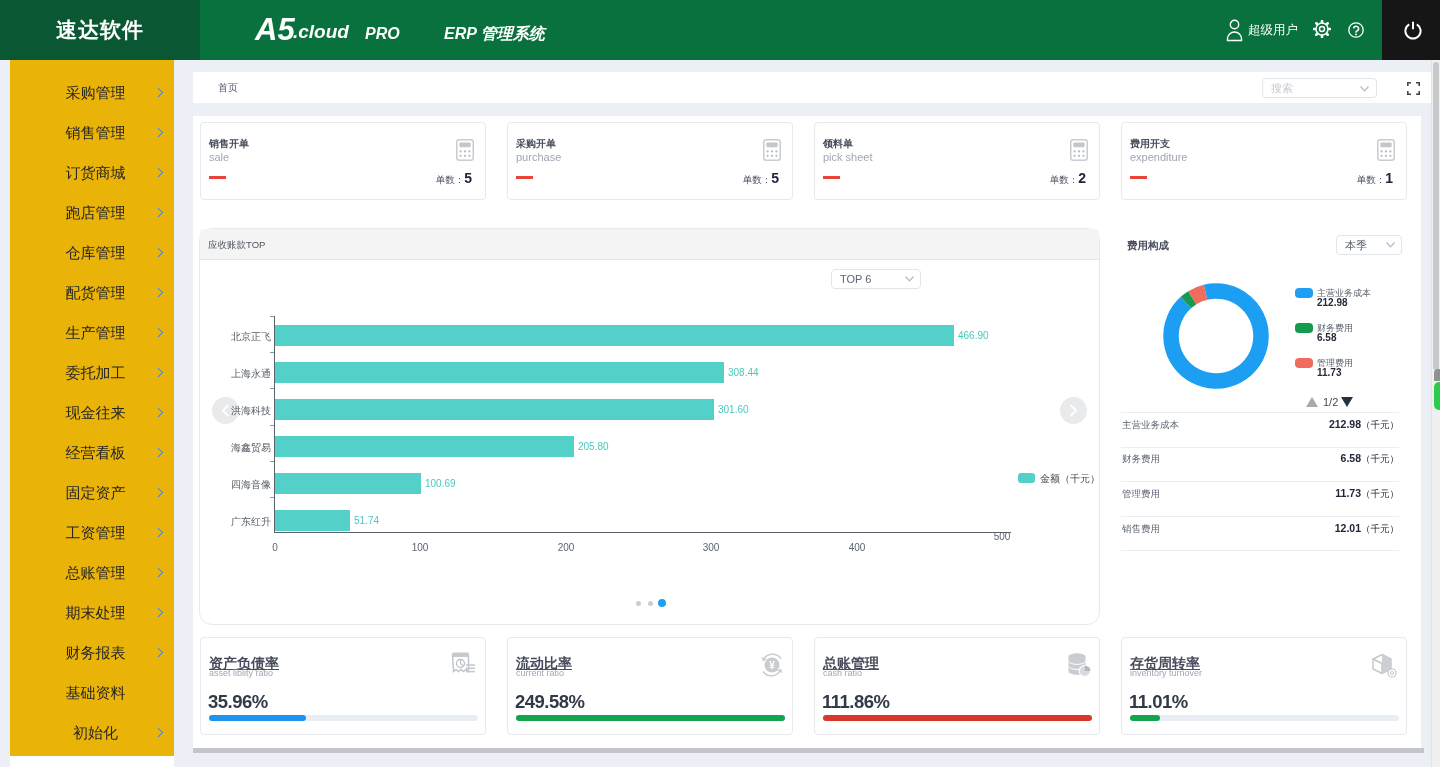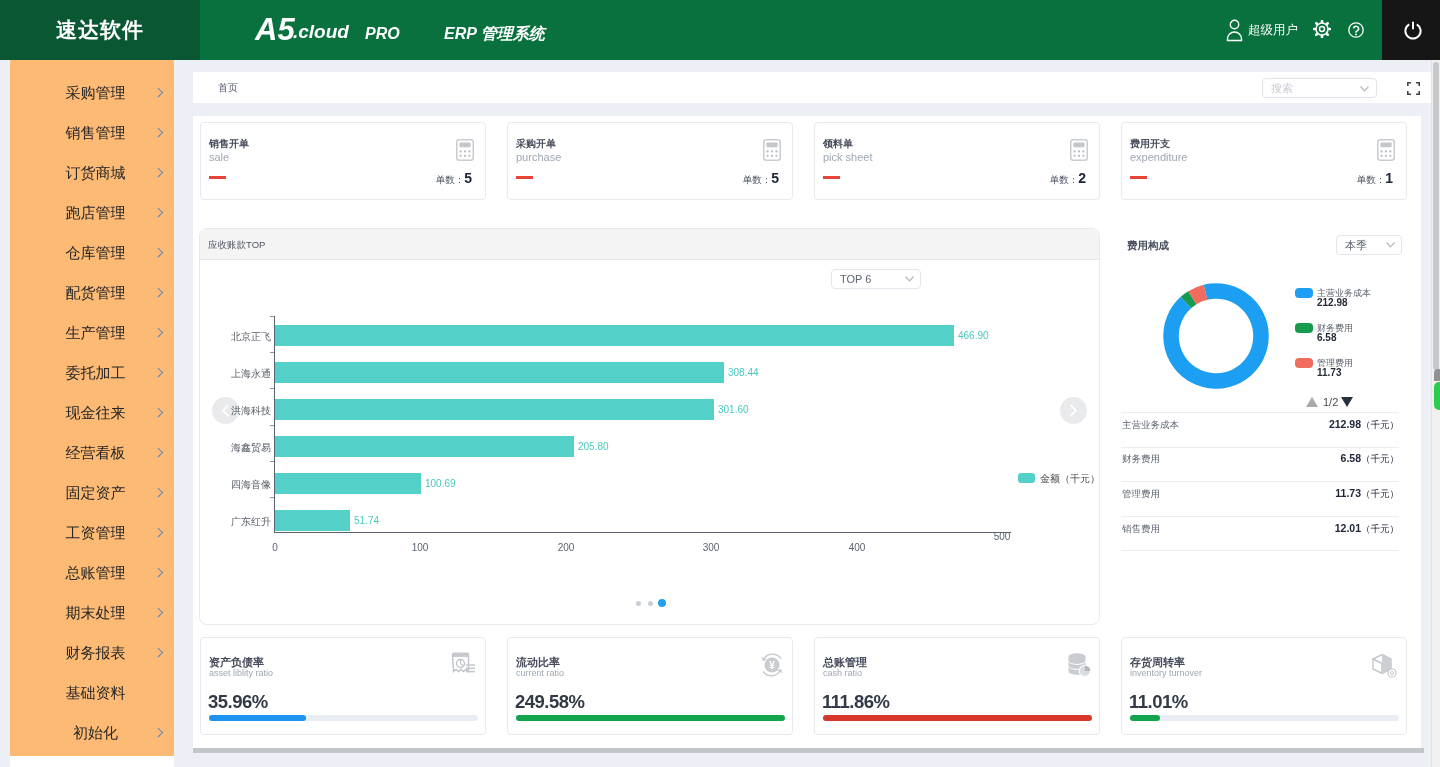--- a/index.html
+++ b/index.html
@@ -13,21 +13,21 @@
   font-size:21px; font-weight:bold; text-align:center; line-height:60px; letter-spacing:1px; }
 .brand { position:absolute; left:255px; top:0; height:60px; color:#fff; }
 .a5 { position:absolute; left:0px; top:12px; font-size:31px; font-weight:bold; font-style:italic; }
 .cloud { position:absolute; left:38px; top:21px; font-size:19px; font-weight:bold; font-style:italic; }
 .pro { position:absolute; left:110px; top:25px; font-size:16px; font-weight:bold; font-style:italic; }
 .erp { position:absolute; left:189px; top:24px; font-size:16px; font-weight:bold; font-style:italic; white-space:nowrap; }
 .huser { position:absolute; left:1247px; top:0; height:60px; line-height:60px; color:#fff; font-size:12.5px; }
 .powerbox { position:absolute; left:1382px; top:0; width:58px; height:60px; background:#161616; }
 
 
-.sidebar { position:absolute; left:10px; top:60px; width:164px; height:696px; background:#fdba74; padding-top:13px; }
+.sidebar { position:absolute; left:10px; top:60px; width:164px; height:696px; background:#eab308; padding-top:13px; }
 .mi { position:relative; height:40px; line-height:40px; text-align:center; font-size:15px; color:#262626; padding-left:7px; }
 .mi .chev { position:absolute; right:13px; top:16px; width:6.5px; height:6.5px;
   border-top:1.6px solid #4b86c8; border-right:1.6px solid #4b86c8; transform:rotate(45deg); }
 
 
 .topbar { position:absolute; left:193px; top:72px; width:1239px; height:31px; background:#fff; }
 .crumb { position:absolute; left:25px; top:0; line-height:31px; font-size:10px; color:#515a6e; }
 .search { position:absolute; left:1069px; top:5.5px; width:115px; height:20px; border:1px solid #e0e3e9; border-radius:4px; }
 .search .ph { position:absolute; left:8px; top:0; line-height:19px; font-size:11px; color:#c5cad2; }
 
@@ -37,21 +37,21 @@
 
 .card { position:absolute; background:#fff; border:1px solid #e7e9ec; border-radius:4px; }
 .sc-title { position:absolute; left:8px; top:14px; font-size:10px; font-weight:bold; color:#464c5b; }
 .sc-sub { position:absolute; left:8px; top:28px; font-size:11px; color:#9ea7b4; }
 .sc-dash { position:absolute; left:8px; top:53px; width:17px; height:3px; background:#e8443a; }
 .sc-num { position:absolute; right:13px; top:47px; font-size:9.5px; color:#495060; }
 .sc-num b { font-size:14px; color:#1c2438; }
 .sc-ico { position:absolute; right:11px; top:16px; }
 
 
-.chartcard { position:absolute; left:199px; top:228px; width:901px; height:397px; background:#fff; border:1px solid #e7e9ec; border-radius:8px; }
+.chartcard { position:absolute; left:199px; top:228px; width:901px; height:397px; background:#fff; border:1px solid #e7e9ec; border-radius:13px; }
 .chartcard .hd { position:absolute; left:0; top:0; width:899px; height:31px; background:#f4f4f5; border-bottom:1px solid #e6e6e8; border-radius:4px 4px 0 0; font-size:9.5px; color:#4e545f; line-height:31px; padding-left:8px; }
 .sel { position:absolute; border:1px solid #e1e5ec; border-radius:4px; background:#fff; font-size:11px; color:#5c6472; }
 .sel .t { position:absolute; left:8px; top:0; line-height:19px; }
 .sel svg { position:absolute; right:6px; top:6px; }
 .ylab { position:absolute; width:60px; text-align:right; font-size:10px; color:#555c66; z-index:3; }
 .bar { position:absolute; height:21px; background:#53d1c9; }
 .blab { position:absolute; font-size:10px; color:#48c8bd; }
 .xlab { position:absolute; font-size:10px; color:#5c6472; width:40px; text-align:center; }
 .axisv { position:absolute; width:1px; background:#5a626b; }
 .tick { position:absolute; width:4px; height:1px; background:#8b929c; left:70px; }
@@ -64,21 +64,21 @@
 .lgswatch { position:absolute; width:18px; height:10px; border-radius:4px; }
 .lglab { position:absolute; font-size:9px; color:#5b626e; }
 .lgval { position:absolute; font-size:10px; font-weight:bold; color:#252b38; }
 .pgr { position:absolute; font-size:11px; color:#4a4a4a; }
 .trow-line { position:absolute; left:1121px; width:278px; height:1px; background:#ebedf0; }
 .tlab { position:absolute; left:1122px; font-size:9.5px; color:#5c6472; }
 .tval { position:absolute; right:41px; font-size:9.5px; color:#20263a; }
 .tval b { font-size:10.5px; }
 
 
-.bc-title { position:absolute; left:8px; top:17px; font-size:11px; font-weight:bold; color:#464c5b; }
+.bc-title { position:absolute; left:8px; top:17px; font-size:14px; font-weight:bold; color:#464c5b;text-decoration:underline; }
 .bc-sub { position:absolute; left:8px; top:30px; font-size:9px; color:#9ea7b4; }
 .bc-pct { position:absolute; left:7px; top:53px; font-size:18.5px; letter-spacing:-0.5px; font-weight:bold; color:#333a47; }
 .track { position:absolute; left:8px; top:77px; width:269px; height:5.5px; border-radius:3px; background:#e9eef5; }
 .fill { position:absolute; left:0; top:0; height:5.5px; border-radius:3px; }
 
 
 .vsb { position:absolute; left:1431px; top:60px; width:9px; height:707px; background:#f0f0f0; border-left:1px solid #e2e2e2; }
 .hsb-thumb { position:absolute; left:193px; top:748px; width:1231px; height:5px; background:#c2c5c9; }
 </style>
 </head>

